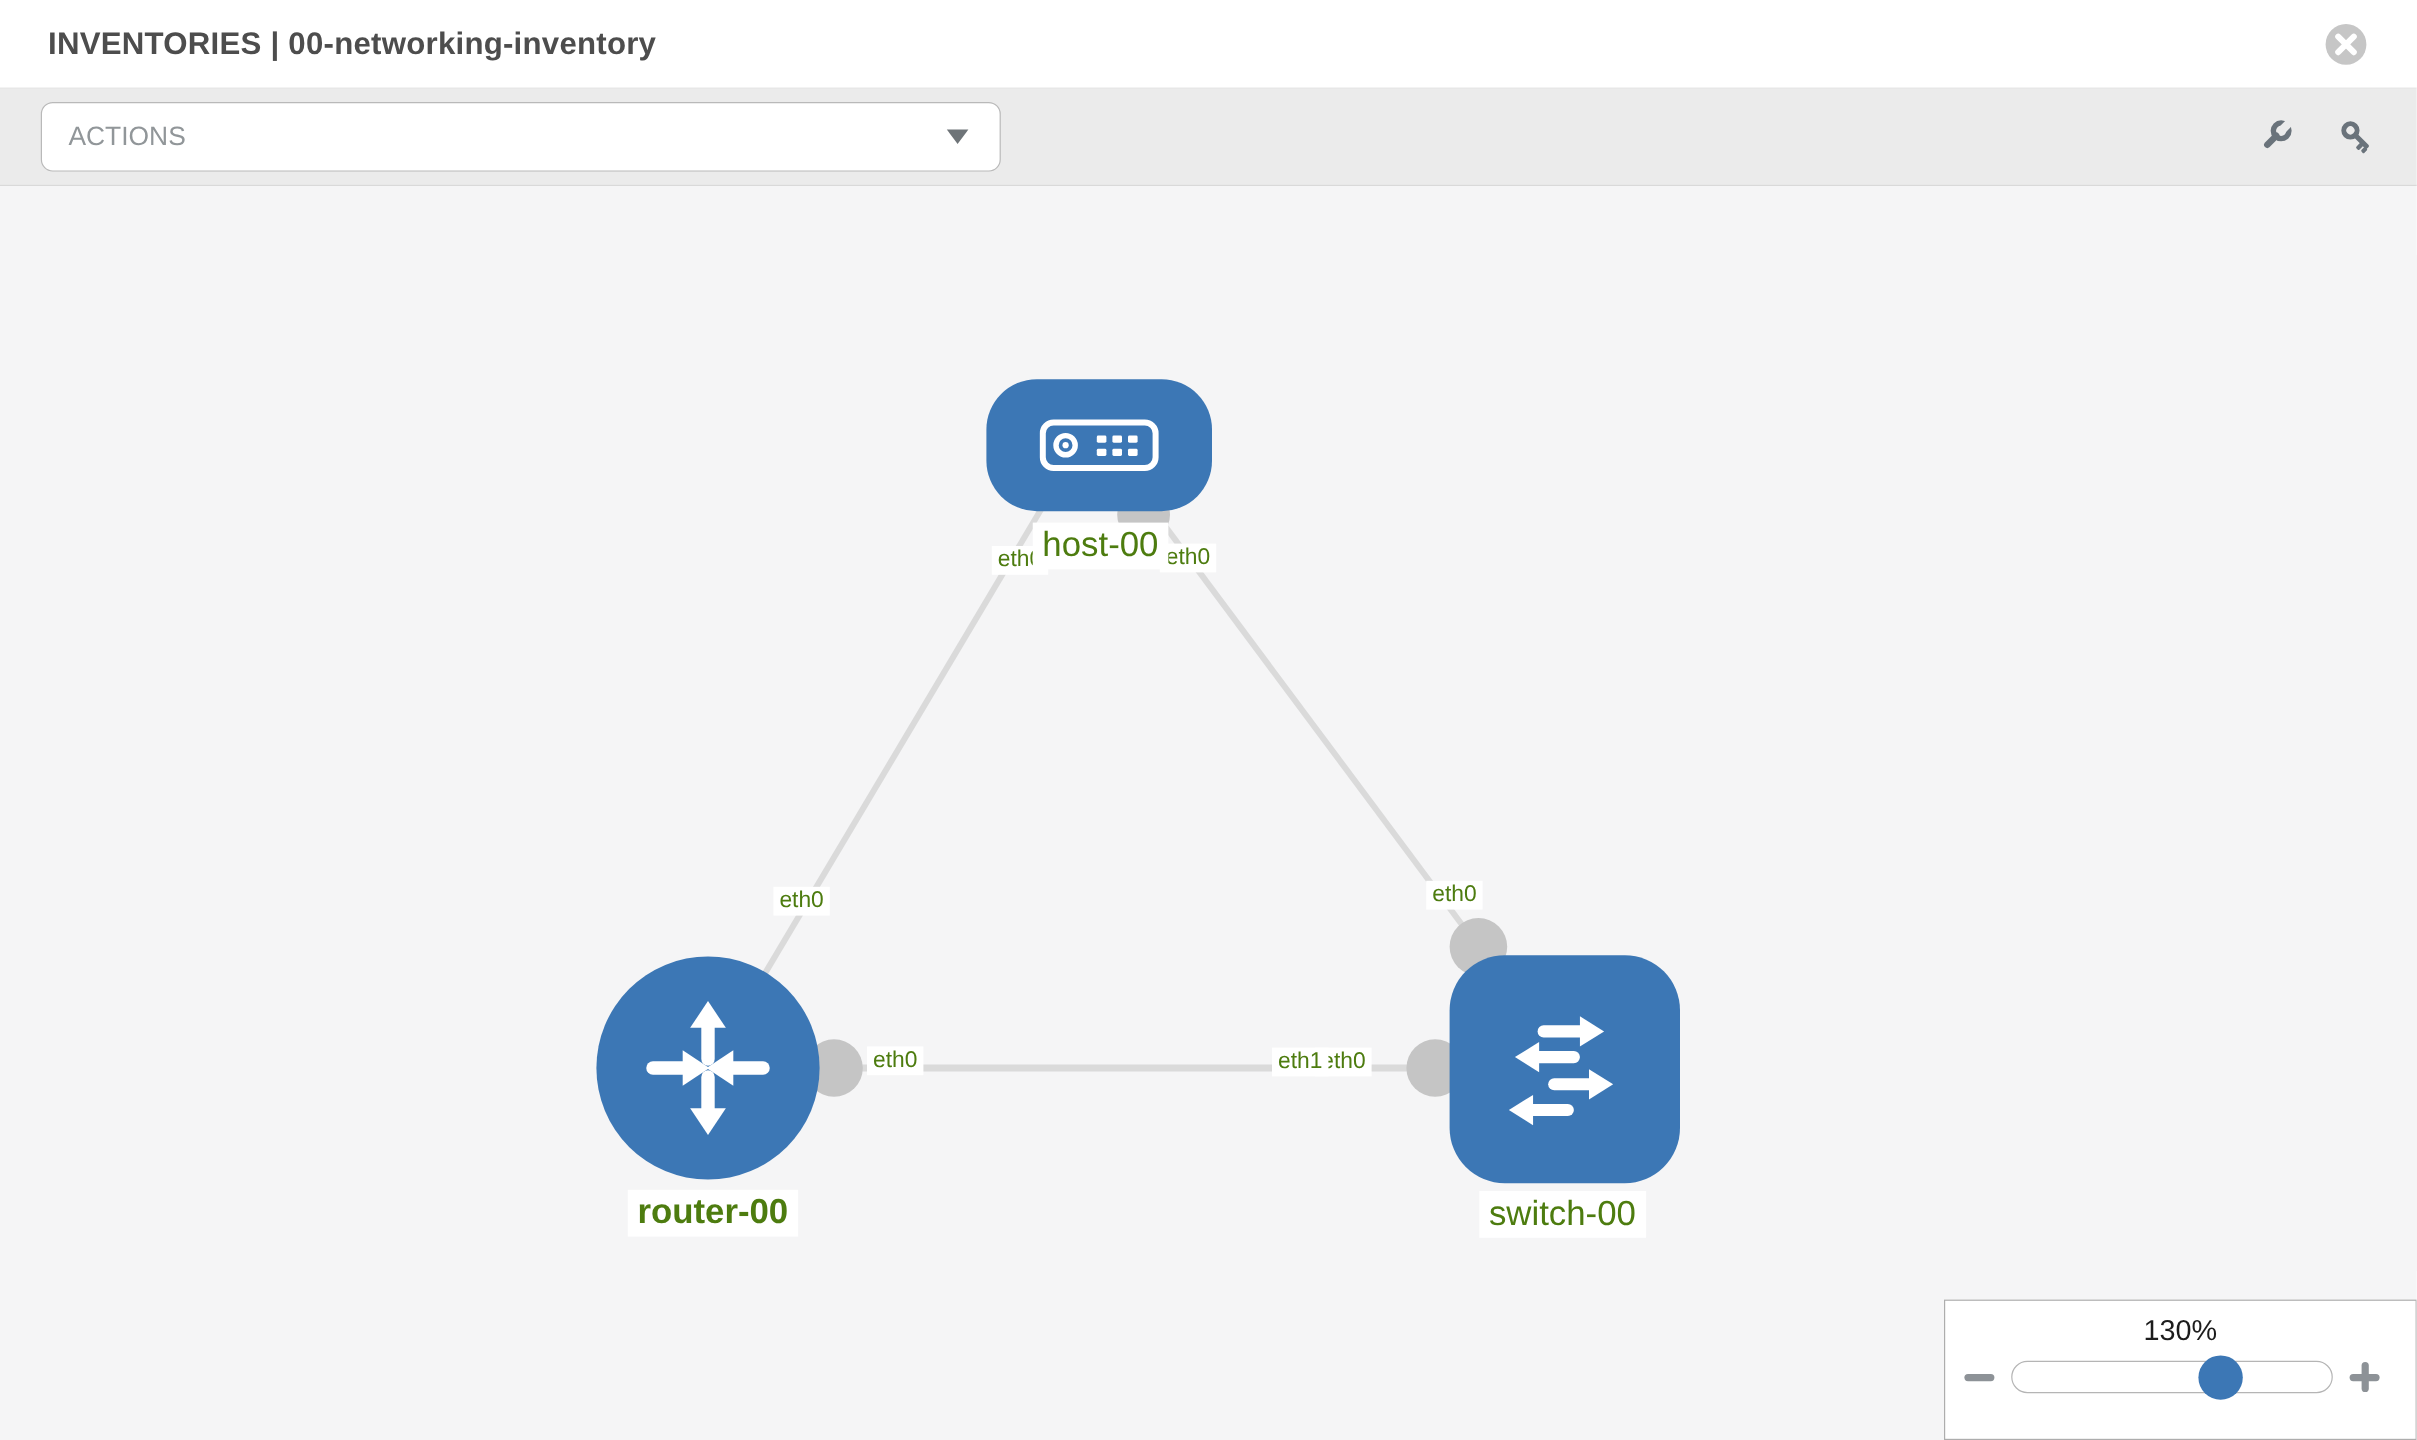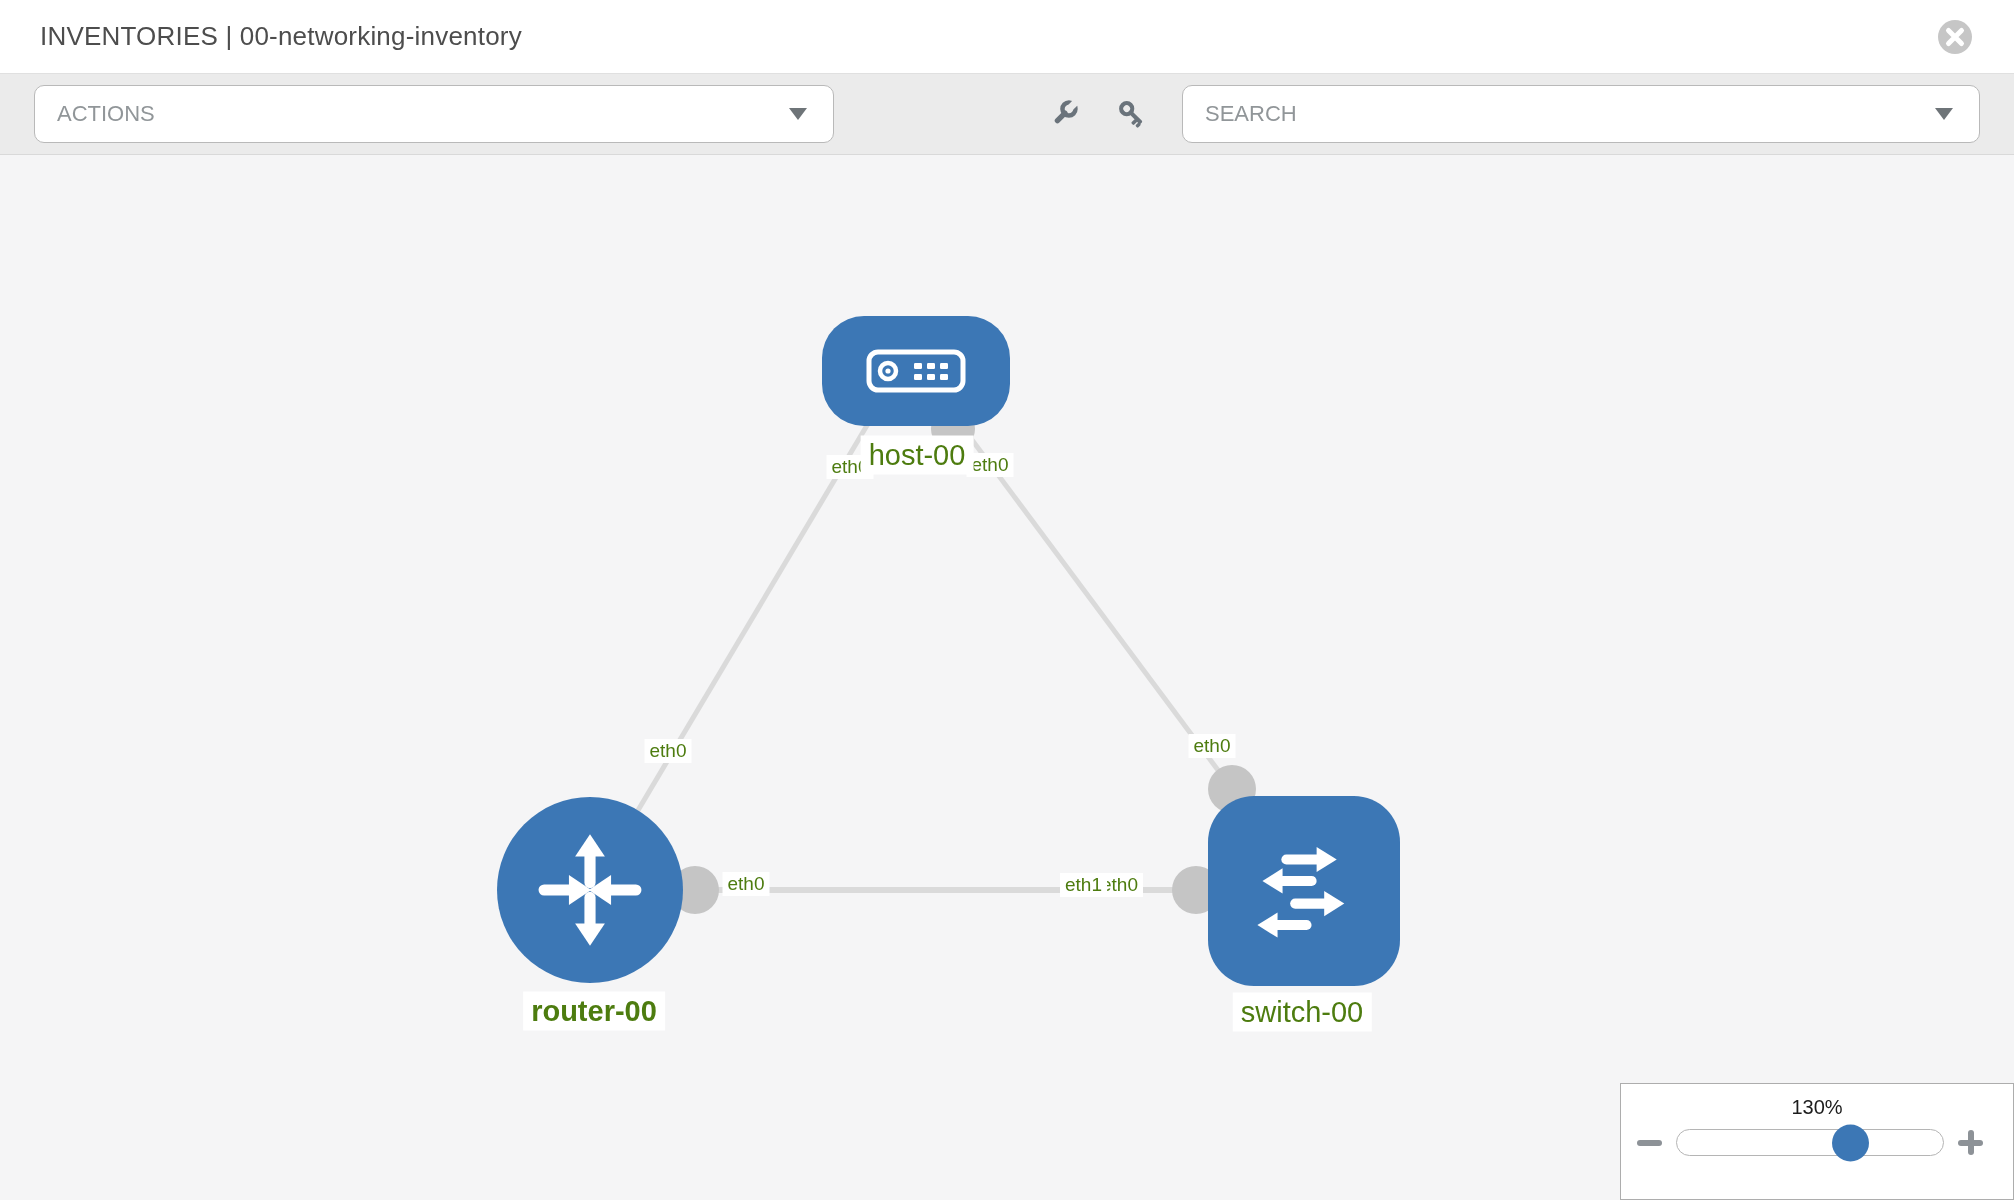--- a/index.html
+++ b/index.html
@@ -2,21 +2,21 @@
 <html><head>
 <meta charset="utf-8">
 <style>
   * { margin: 0; padding: 0; box-sizing: border-box; }
   html, body { width: 2014px; height: 1200px; overflow: hidden;
     font-family: "Liberation Sans", sans-serif; background: #ffffff; }
 
   
   .header { height: 74px; background: #ffffff; border-bottom: 1px solid #e0e0e0;
     display: flex; align-items: center; justify-content: space-between; padding: 0 40px; }
-  .page-title { font-size: 26px; font-weight: 400; color: #4d4d4d; letter-spacing: 0.2px; }
+  .page-title { font-size: 26px; font-weight: 700; color: #4d4d4d; letter-spacing: 0.2px; }
   .close-btn { width: 38px; height: 38px; cursor: pointer; flex: 0 0 auto; }
 
   
   .toolbar { height: 81px; background: #ebebeb; border-bottom: 1px solid #d9d9d9;
     display: flex; align-items: center; padding: 0 34px; }
   .select-box { height: 58px; background: #fff; border: 1px solid #b9b9b9; border-radius: 10px;
     display: flex; align-items: center; padding: 0 26px 0 22px; position: relative; cursor: pointer; }
   .select-box .sel-text { font-size: 22px; color: #919699; }
   .caret { width: 0; height: 0; border-left: 9px solid transparent; border-right: 9px solid transparent;
     border-top: 12px solid #6e7478; position: absolute; right: 26px; top: 50%; transform: translateY(-50%); }
@@ -37,21 +37,21 @@
 
   .lbl { position: absolute; background: #ffffff; white-space: nowrap; color: #4d7c0f; text-align: center; }
   .node-lbl { font-size: 29px; padding: 3px 8px; z-index: 3; transform: translate(-50%, -50%); }
   .if-lbl { font-size: 19px; padding: 1px 5px; z-index: 2; transform: translate(-50%, -50%); }
   .if-lbl-left { transform: translateY(-50%); }   
   .if-front { z-index: 3; }
 
   
   .zoom-panel { position: absolute; right: 0; bottom: 0; width: 394px; height: 117px; background: #fff;
     border: 1px solid #adadad; z-index: 5; padding-top: 12px; }
-  .zoom-level { text-align: center; font-size: 20px; color: #1c1c1c; margin-bottom: 10px; }
+  .zoom-level { text-align: center; font-size: 24px; color: #1c1c1c; margin-bottom: 10px; }
   .zoom-row { display: flex; align-items: center; padding: 0 16px; }
   .minus-shape { width: 25px; height: 6px; background: #8d9297; border-radius: 3px; cursor: pointer; flex: 0 0 auto; }
   .plus-shape { width: 25px; height: 25px; position: relative; cursor: pointer; flex: 0 0 auto; }
   .plus-shape::before { content: ""; position: absolute; left: 0; top: 10px; width: 25px; height: 6px;
     background: #8d9297; border-radius: 3px; }
   .plus-shape::after { content: ""; position: absolute; left: 10px; top: 0; width: 6px; height: 25px;
     background: #8d9297; border-radius: 3px; }
   .slider-track { position: relative; width: 268px; height: 27px; background: #fff;
     border: 1px solid #b5b5b5; border-radius: 14px; margin: 0 14px; cursor: pointer; }
   .slider-thumb { position: absolute; left: 155px; top: 50%; transform: translateY(-50%);
@@ -85,24 +85,20 @@
     <svg class="tool-icon" viewBox="0 0 32 32">
       <g transform="rotate(-45 16 16)">
         <circle cx="16" cy="8.5" r="5.5" fill="none" stroke="#6a737b" stroke-width="4.2"></circle>
         <rect x="14" y="13" width="4.2" height="16" rx="1.5" fill="#6a737b"></rect>
         <rect x="9" y="21.5" width="6" height="3.6" rx="1.2" fill="#6a737b"></rect>
         <rect x="10" y="26.5" width="5" height="3.4" rx="1.2" fill="#6a737b"></rect>
       </g>
     </svg>
   </div>
 
-  <div class="select-box search-box">
-    <span class="sel-text">SEARCH</span>
-    <span class="caret"></span>
-  </div>
 </div>
 
 <div class="canvas">
 
   <svg class="links-layer" width="2014" height="1045">
 
     <line x1="590" y1="736" x2="872" y2="262" stroke="#dadada" stroke-width="5"></line>
     <line x1="952" y1="258" x2="1232" y2="634" stroke="#dadada" stroke-width="5"></line>
     <line x1="590" y1="735" x2="1232" y2="735" stroke="#dadada" stroke-width="6"></line>
 

